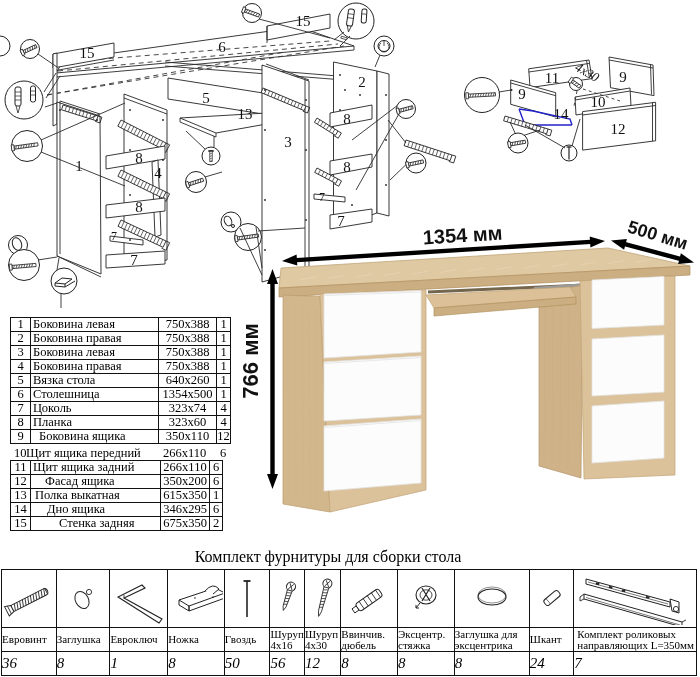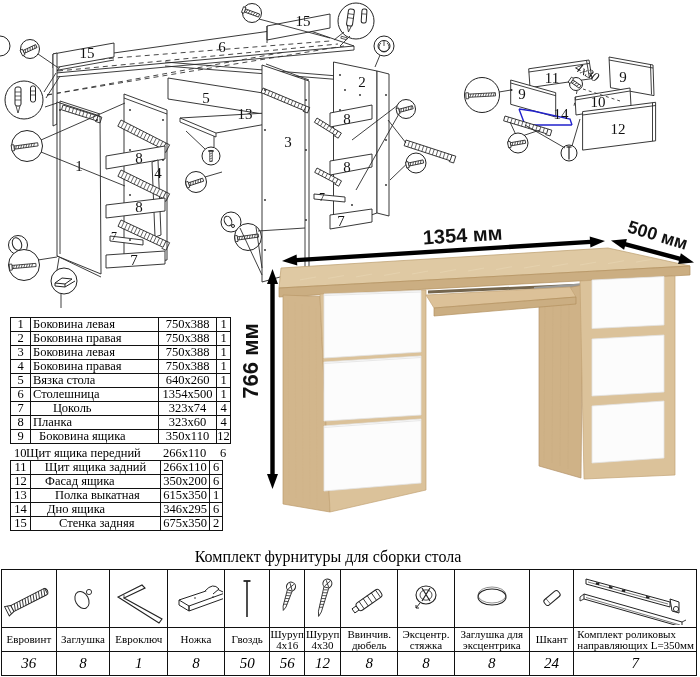--- a/index.html
+++ b/index.html
@@ -12,21 +12,21 @@
   .ptable td{border:1.4px solid #111;padding:0 2px;height:12.95px;line-height:12.95px;white-space:nowrap;}
   .ptable td.n{text-align:center;padding:0;}
   .ptable td.s{text-align:center;padding:0;}
   .ptable td.q{text-align:center;padding:0;}
   #row10{position:absolute;left:10px;top:446px;width:224px;height:14px;font-family:"Liberation Serif",serif;
          font-size:12.5px;line-height:14px;white-space:nowrap;}
   #title{position:absolute;left:0;top:548px;width:656px;text-align:center;
          font-family:"Liberation Serif",serif;font-size:16px;color:#000;}
   #hwtable{position:absolute;left:1px;top:569px;border-collapse:collapse;table-layout:fixed;
            font-family:"Liberation Serif",serif;color:#000;width:696px;}
-  #hwtable td{border:1.4px solid #111;padding:0;text-align:center;vertical-align:middle;overflow:hidden;}
+  #hwtable td{border:1.4px solid #111;padding:0;vertical-align:middle;overflow:hidden;}
   #hwtable .nm{font-size:11px;line-height:11px;height:23px;}
   #hwtable .qt{font-size:15px;height:23px;font-style:italic;}
   #hwtable .ic{height:57px;}
   #hwtable .ic svg{display:block;margin:0 auto;}
 </style>
 </head>
 <body>
 <div id="page">
 
 <svg class="main" width="700" height="677" viewBox="0 0 700 677">
@@ -780,21 +780,21 @@
           <td class="q">1</td>
         </tr>
   <tr>
           <td class="n">6</td>
           <td>Столешница</td>
           <td class="s">1354x500</td>
           <td class="q">1</td>
         </tr>
   <tr>
           <td class="n">7</td>
-          <td style="padding-left:22px;">Цоколь</td>
+          <td style="padding-left:2px;">Цоколь</td>
           <td class="s">323x74</td>
           <td class="q">4</td>
         </tr>
   <tr>
           <td class="n">8</td>
           <td style="padding-left:2px;">Планка</td>
           <td class="s">323x60</td>
           <td class="q">4</td>
         </tr>
   <tr>
@@ -810,33 +810,33 @@
       <span style="position:absolute;left:4px;">10</span>
       <span style="position:absolute;left:16px;">Щит ящика передний</span>
       <span style="position:absolute;left:153px;">266x110</span>
       <span style="position:absolute;left:210px;">6</span>
     </div>
 
 <table class="ptable" style="left:10px;top:460px;">
   <tbody>
         <tr>
           <td class="n" style="width:19px;">11</td>
-          <td style="width:125px;text-align:center;">Щит ящика задний</td>
+          <td style="width:125px;">Щит ящика задний</td>
           <td class="s" style="width:48px;">266x110</td>
           <td class="q" style="width:12px;">6</td>
         </tr>
   <tr>
           <td class="n">12</td>
           <td style="padding-left:14px;">Фасад ящика</td>
           <td class="s">350x200</td>
           <td class="q">6</td>
         </tr>
   <tr>
           <td class="n">13</td>
-          <td style="padding-left:24px;">Полка выкатная</td>
+          <td style="padding-left:4px;">Полка выкатная</td>
           <td class="s">615x350</td>
           <td class="q">1</td>
         </tr>
   <tr>
           <td class="n">14</td>
           <td style="padding-left:16px;">Дно ящика</td>
           <td class="s">346x295</td>
           <td class="q">6</td>
         </tr>
   <tr>

